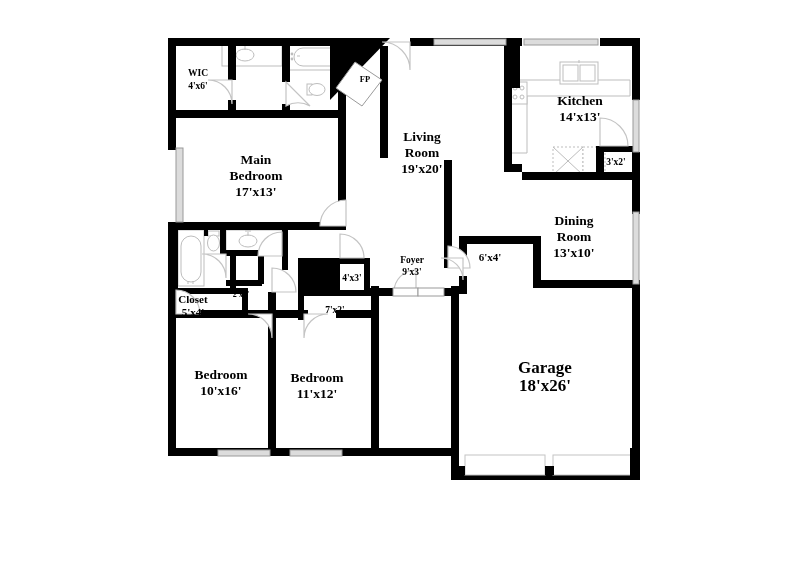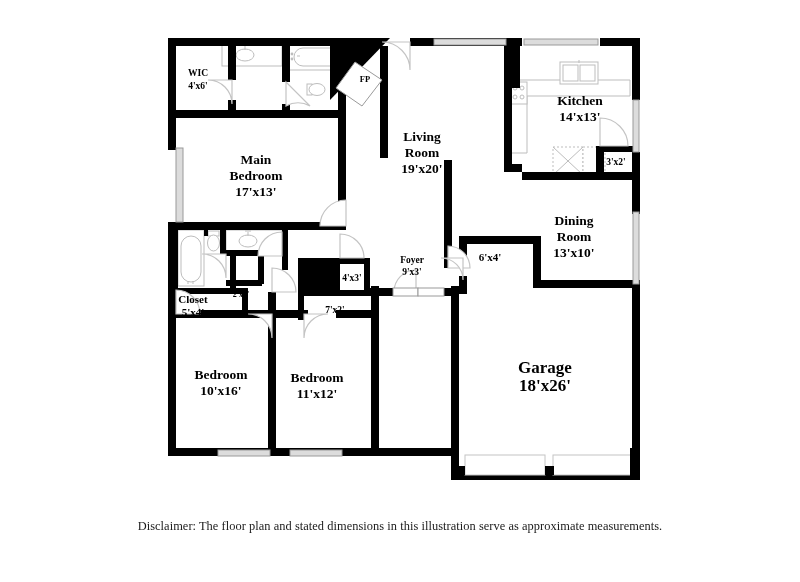--- a/index.html
+++ b/index.html
@@ -346,14 +346,13 @@
     <text class="rdim" x="221" y="395">10'x16'</text>
 
     <text class="rlabel" x="317" y="382">Bedroom</text>
     <text class="rdim" x="317" y="398">11'x12'</text>
 
   </g>
 
 </svg>
 
 <div class="disclaimer">
-  <div>Disclaimer: The floor plan and stated dimensions in this illustration serve as approximate measurements.</div>
 </div>
 
 </body></html>

